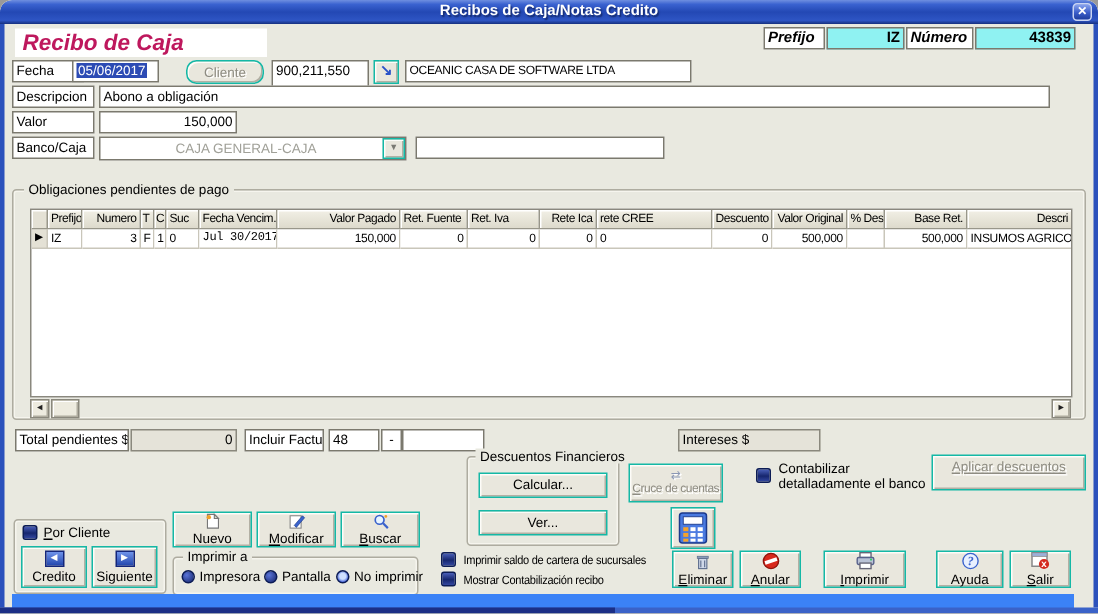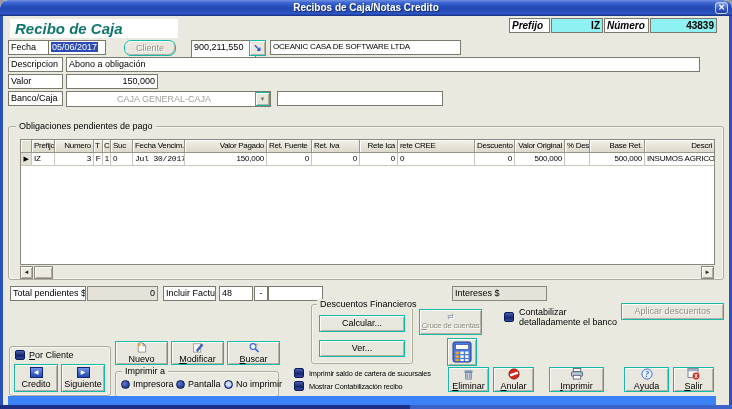--- a/index.html
+++ b/index.html
@@ -75,30 +75,30 @@
 </head>
 <body>
 
 <div id="window">
 
   <div class="abs titlebar">
     <div class="titletext">Recibos de Caja/Notas Credito</div>
   </div>
   <div class="abs closebtn"><span>✕</span></div>
 
-  <div class="abs" style="left:10px;top:19px;width:168px;height:19px;background:#fff;padding:0 5px;font-size:15px;line-height:19px;font-weight:bold;font-style:italic;color:#0f766e;">Recibo de Caja</div>
+  <div class="abs" style="left:10px;top:19px;width:168px;height:19px;background:#fff;padding:0 5px;font-size:15px;line-height:19px;font-weight:bold;font-style:italic;color:#be185d;">Recibo de Caja</div>
   <div class="abs lbl italiclbl" style="left:509px;top:18px;width:41px;height:15px;line-height:13px;">Prefijo</div>
   <div class="abs lbl cyan" style="left:551px;top:18px;width:52px;height:15px;line-height:13px;font-size:10px;">IZ</div>
   <div class="abs lbl italiclbl" style="left:604px;top:18px;width:45px;height:15px;line-height:13px;">Número</div>
   <div class="abs lbl cyan" style="left:650px;top:18px;width:67px;height:15px;line-height:13px;font-size:10px;">43839</div>
 
   <div class="abs lbl" style="left:8px;top:40px;width:48px;height:15px;">Fecha</div>
   <div class="abs field" style="left:48px;top:40px;width:58px;height:15px;"><span style="background:#2c4bb4;color:#fff;padding:0 1px;">05/06/2017</span></div>
   <div class="abs btn rounded disabledtxt" style="left:124px;top:40px;width:52px;height:16px;line-height:14px;">Cliente</div>
-  <div class="abs field" style="left:181px;top:40px;width:65px;height:22px;margin-left:10px;">900,211,550</div>
+  <div class="abs field" style="left:181px;top:40px;width:65px;height:22px;">900,211,550</div>
   <div class="abs btn" style="left:249px;top:40px;width:17px;height:16px;line-height:13px;"><span style="color:#2a52c8;font-weight:bold;font-size:10px;">↘</span></div>
   <div class="abs field smallfont" style="left:270px;top:40px;width:191px;height:15px;">OCEANIC CASA DE SOFTWARE LTDA</div>
 
   <div class="abs lbl" style="left:8px;top:57px;width:55px;height:15px;">Descripcion</div>
   <div class="abs field" style="left:66px;top:57px;width:634px;height:15px;">Abono a obligación</div>
 
   <div class="abs lbl" style="left:8px;top:74px;width:55px;height:15px;">Valor</div>
   <div class="abs field r" style="left:66px;top:74px;width:92px;height:15px;">150,000</div>
 
   <div class="abs lbl" style="left:8px;top:91px;width:55px;height:15px;">Banco/Caja</div>
@@ -157,21 +157,21 @@
   <div class="abs sb" style="left:701px;top:266px;width:13px;height:13px;"><span>►</span></div>
 
   <div class="abs lbl" style="left:10px;top:286px;width:76px;height:15px;">Total pendientes $</div>
   <div class="abs lbl sunkgray r" style="left:87px;top:286px;width:71px;height:15px;">0</div>
   <div class="abs lbl" style="left:163px;top:286px;width:53px;height:15px;">Incluir Factura</div>
   <div class="abs field" style="left:219px;top:286px;width:34px;height:15px;">48</div>
   <div class="abs lbl c" style="left:254px;top:286px;width:14px;height:15px;padding:0;">-</div>
   <div class="abs field" style="left:268px;top:286px;width:55px;height:15px;"></div>
   <div class="abs lbl sunkgray" style="left:452px;top:286px;width:95px;height:15px;">Intereses $</div>
 
-  <div class="abs btn disabledtxt" style="left:621px;top:303px;width:103px;height:17px;line-height:15px;">Aplicar descuentos</div>
+  <div class="abs btn disabledtxt" style="left:621px;top:303px;width:103px;height:24px;line-height:15px;text-decoration:underline;">Aplicar descuentos</div>
 
   <div class="abs groupbox" style="left:311px;top:304px;width:102px;height:60px;"></div>
   <div class="abs legend" style="left:317px;top:299px;">Descuentos Financieros</div>
   <div class="abs btn" style="left:319px;top:315px;width:86px;height:17px;line-height:15px;">Calcular...</div>
   <div class="abs btn" style="left:319px;top:340px;width:86px;height:17px;line-height:15px;">Ver...</div>
 
   <div class="abs btn iconbtn disabledtxt" style="left:419px;top:309px;width:63px;height:26px;">
     <span style="font-size:8px;line-height:7px;color:#8c98b4;">⇄</span>
     <span class="btnlabel accel" style="font-size:8px;letter-spacing:-0.3px;">Cruce de cuentas</span>
   </div>

